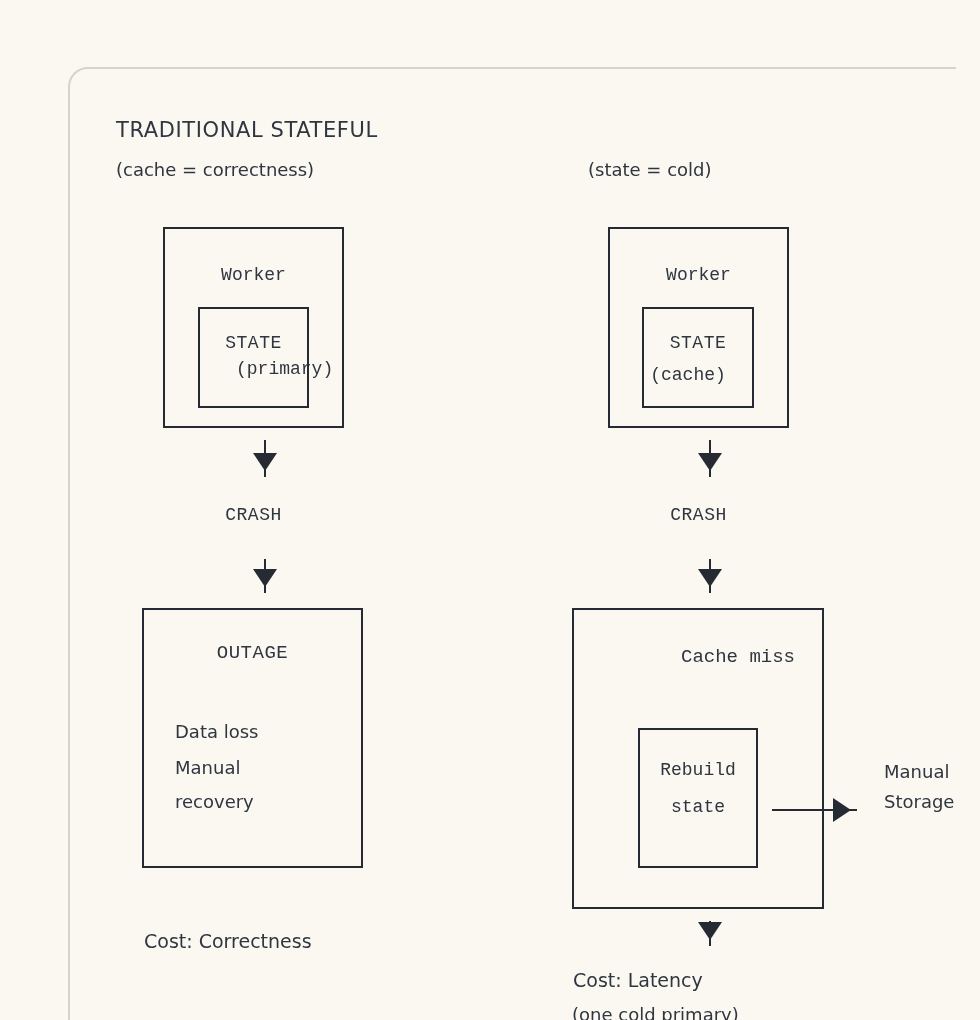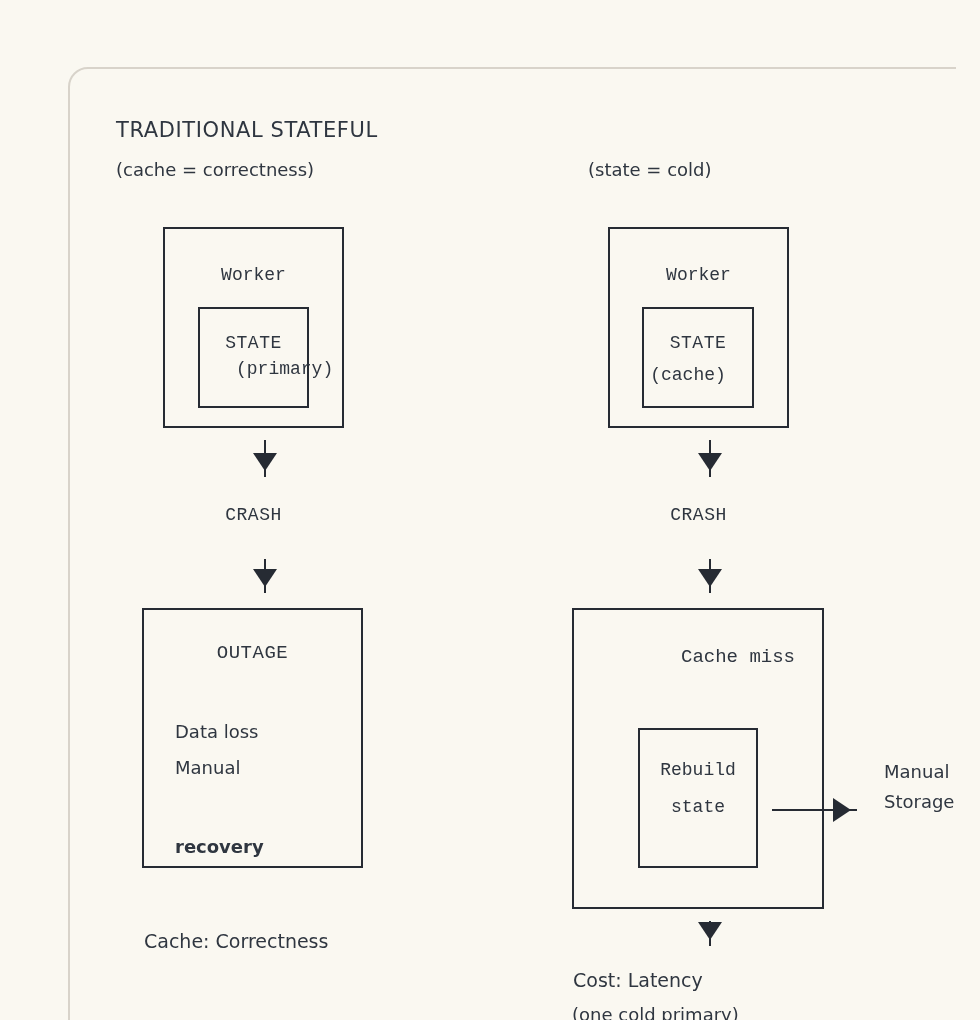--- a/index.html
+++ b/index.html
@@ -111,23 +111,23 @@
 
   <div class="varrow" style="left:193px;top:499px;height:52px;">
     <div class="vshaft"></div>
     <div class="vhead"></div>
   </div>
 
   <div class="box" style="left:94px;top:560px;width:221px;height:260px;"></div>
   <div class="abs t-cost t-caps ctr" style="left:94px;width:221px;top:605px;text-align:center;">OUTAGE</div>
   <div class="abs t-label" style="left:127px;top:683px;">Data loss</div>
   <div class="abs t-label" style="left:127px;top:719px;">Manual</div>
-  <div class="abs t-label" style="left:127px;top:798px;font-weight:bold;">recovery</div>
+  <div class="abs t-label" style="left:127px;top:753px;">recovery</div>
 
-  <div class="abs t-cost" style="left:96px;top:893px;">Cache: Correctness</div>
+  <div class="abs t-cost" style="left:96px;top:893px;">Cost: Correctness</div>
 
   <div class="abs t-sub" style="left:540px;top:121px;">(state = cold)</div>
 
   <div class="box" style="left:560px;top:179px;width:181px;height:201px;"></div>
   <div class="abs t-label ctr" style="left:560px;width:181px;top:227px;">Worker</div>
 
   <div class="box" style="left:594px;top:259px;width:112px;height:101px;"></div>
   <div class="abs t-label t-caps ctr" style="left:594px;width:112px;top:295px;">STATE</div>
   <div class="abs t-label ctr" style="left:594px;width:92px;top:327px;">(cache)</div>
 

